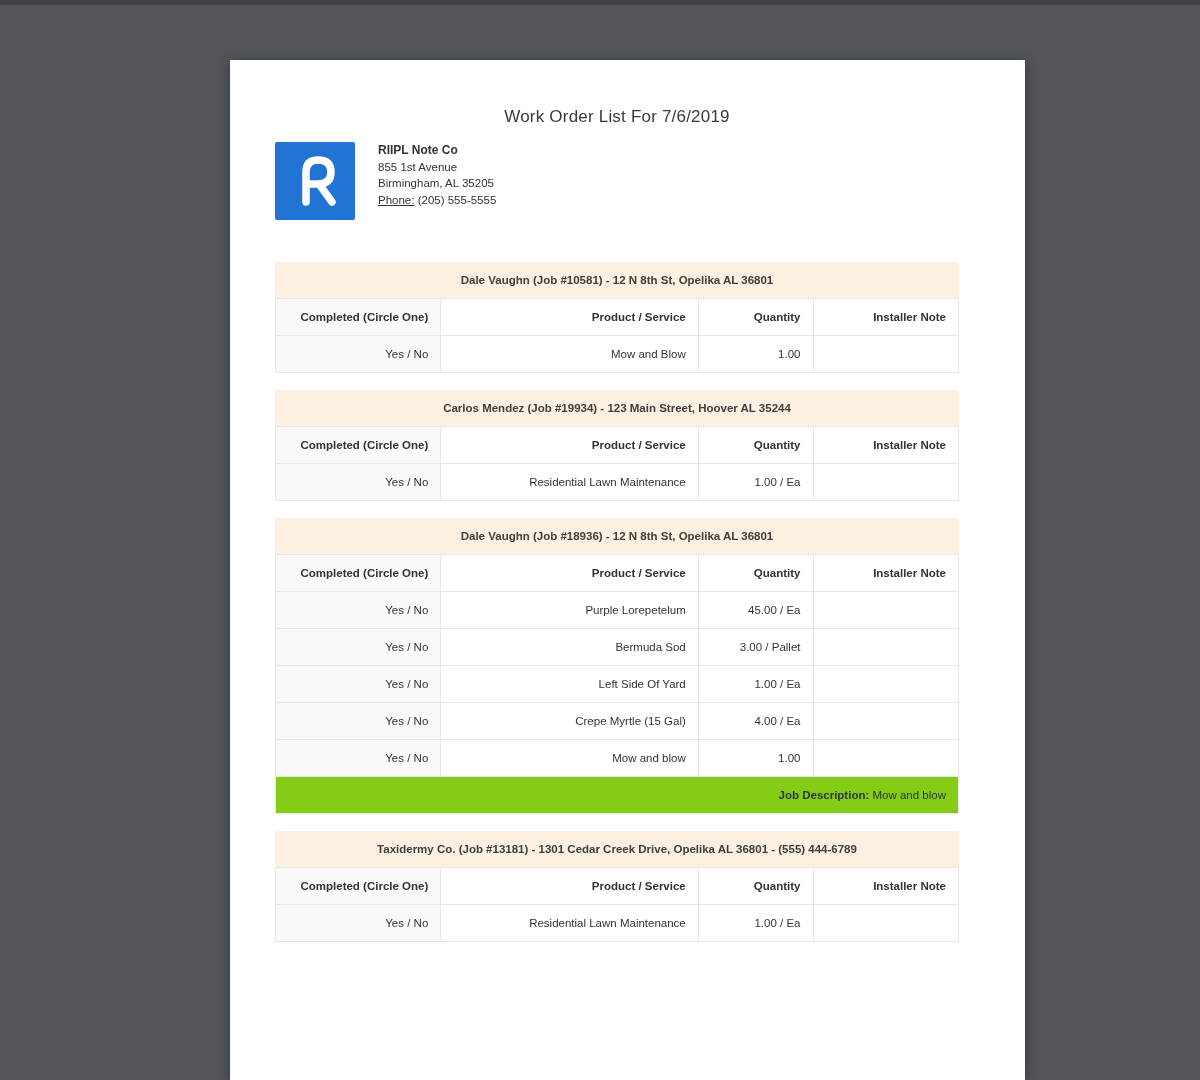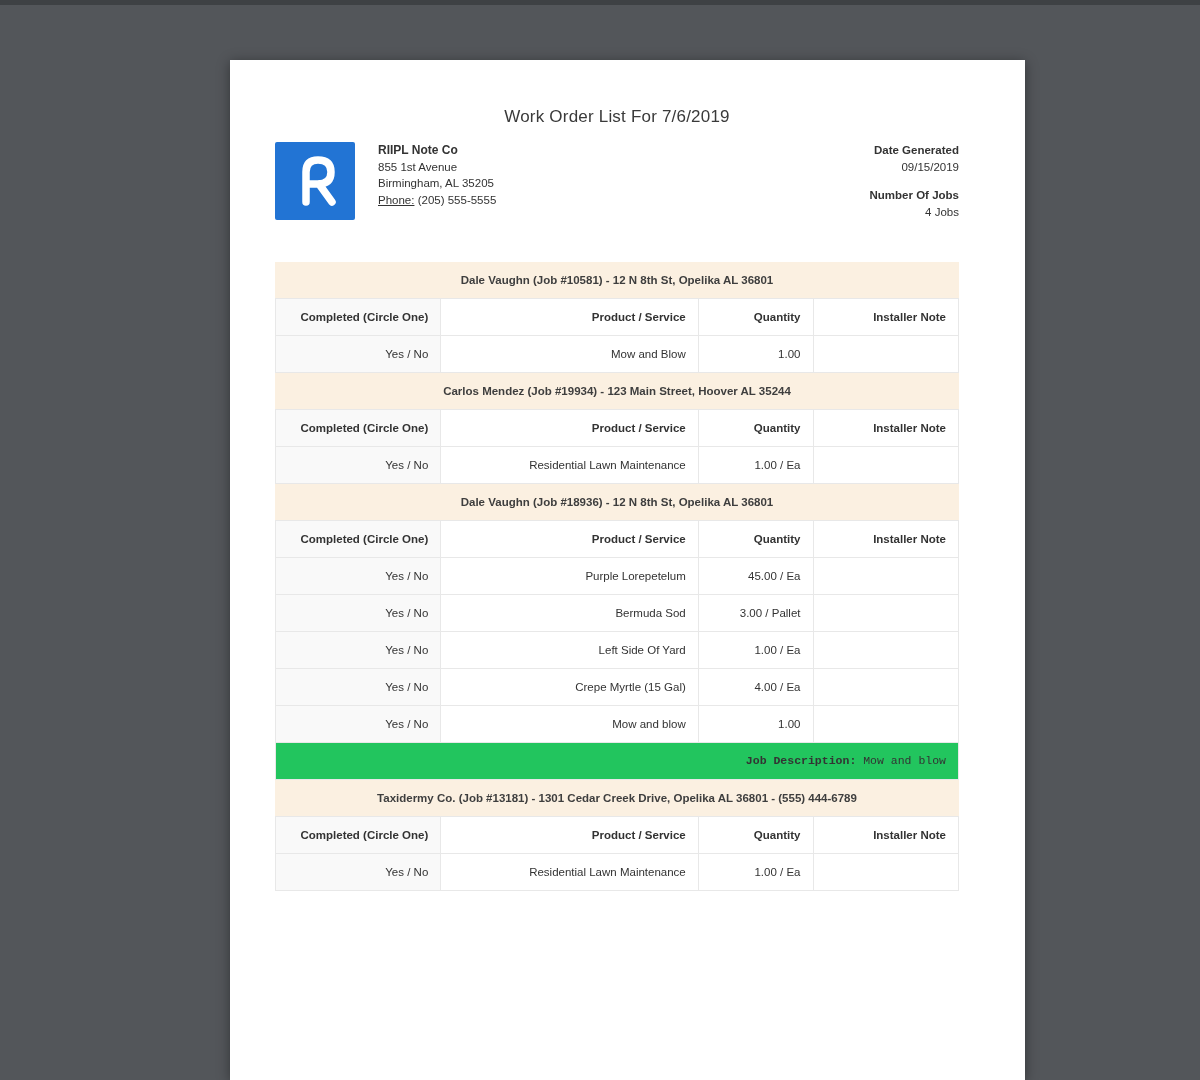--- a/index.html
+++ b/index.html
@@ -60,21 +60,21 @@
   .phone-label{text-decoration:underline;margin-top:12px;}
   .meta-block{
     margin-left:auto;
     text-align:right;
     font-size:11.5px;
     line-height:16.5px;
   }
   .meta-label{font-weight:bold;}
   .meta-label.spaced{margin-top:12px;}
   .job-list{margin-top:42px;}
-  .job-section{}
+  .job-section{margin-bottom:17px;}
   .job-header{
     background:var(--band-bg);
     text-align:center;
     font-weight:bold;
     font-size:11.5px;
     color:#3e3e3e;
     padding:11px 10px;
     line-height:14px;
   }
   table.work-order-table{
@@ -89,21 +89,21 @@
     font-size:11.5px;
     line-height:14px;
     text-align:right;
     color:var(--ink);
     overflow:hidden;
     white-space:nowrap;
   }
   .work-order-table th{font-weight:bold;}
   .work-order-table th:first-child,
   .work-order-table td:first-child{background:var(--shade);}
-  .work-order-table tr.desc-row td{background:#22c55e;font-family:Liberation Mono, monospace;}
+  .work-order-table tr.desc-row td{background:#84cc16;}
   .work-order-table col.c1{width:24.2%;}
   .work-order-table col.c2{width:37.7%;}
   .work-order-table col.c3{width:16.8%;}
   .work-order-table col.c4{width:21.3%;}
   .bold{font-weight:bold;}
 </style>
 </head>
 <body>
 
 <div class="top-strip"></div>
@@ -123,26 +123,20 @@
     <div class="company-block">
       <div class="company-name">RIIPL Note Co</div>
       <div>855 1st Avenue</div>
       <div>Birmingham, AL 35205</div>
       <div>
         <span class="phone-label">Phone:</span>
         <span>(205) 555-5555</span>
       </div>
     </div>
 
-    <div class="meta-block">
-      <div class="meta-label">Date Generated</div>
-      <div class="meta-value">09/15/2019</div>
-      <div class="meta-label spaced">Number Of Jobs</div>
-      <div class="meta-value">4 Jobs</div>
-    </div>
   </div>
 
   <div class="job-list" id="job-list">
   <section class="job-section">
     <div class="job-header">Dale Vaughn (Job #10581) - 12 N 8th St, Opelika AL 36801</div>
     <table class="work-order-table">
       <colgroup>
         <col class="c1">
             <col class="c2">
             <col class="c3">

